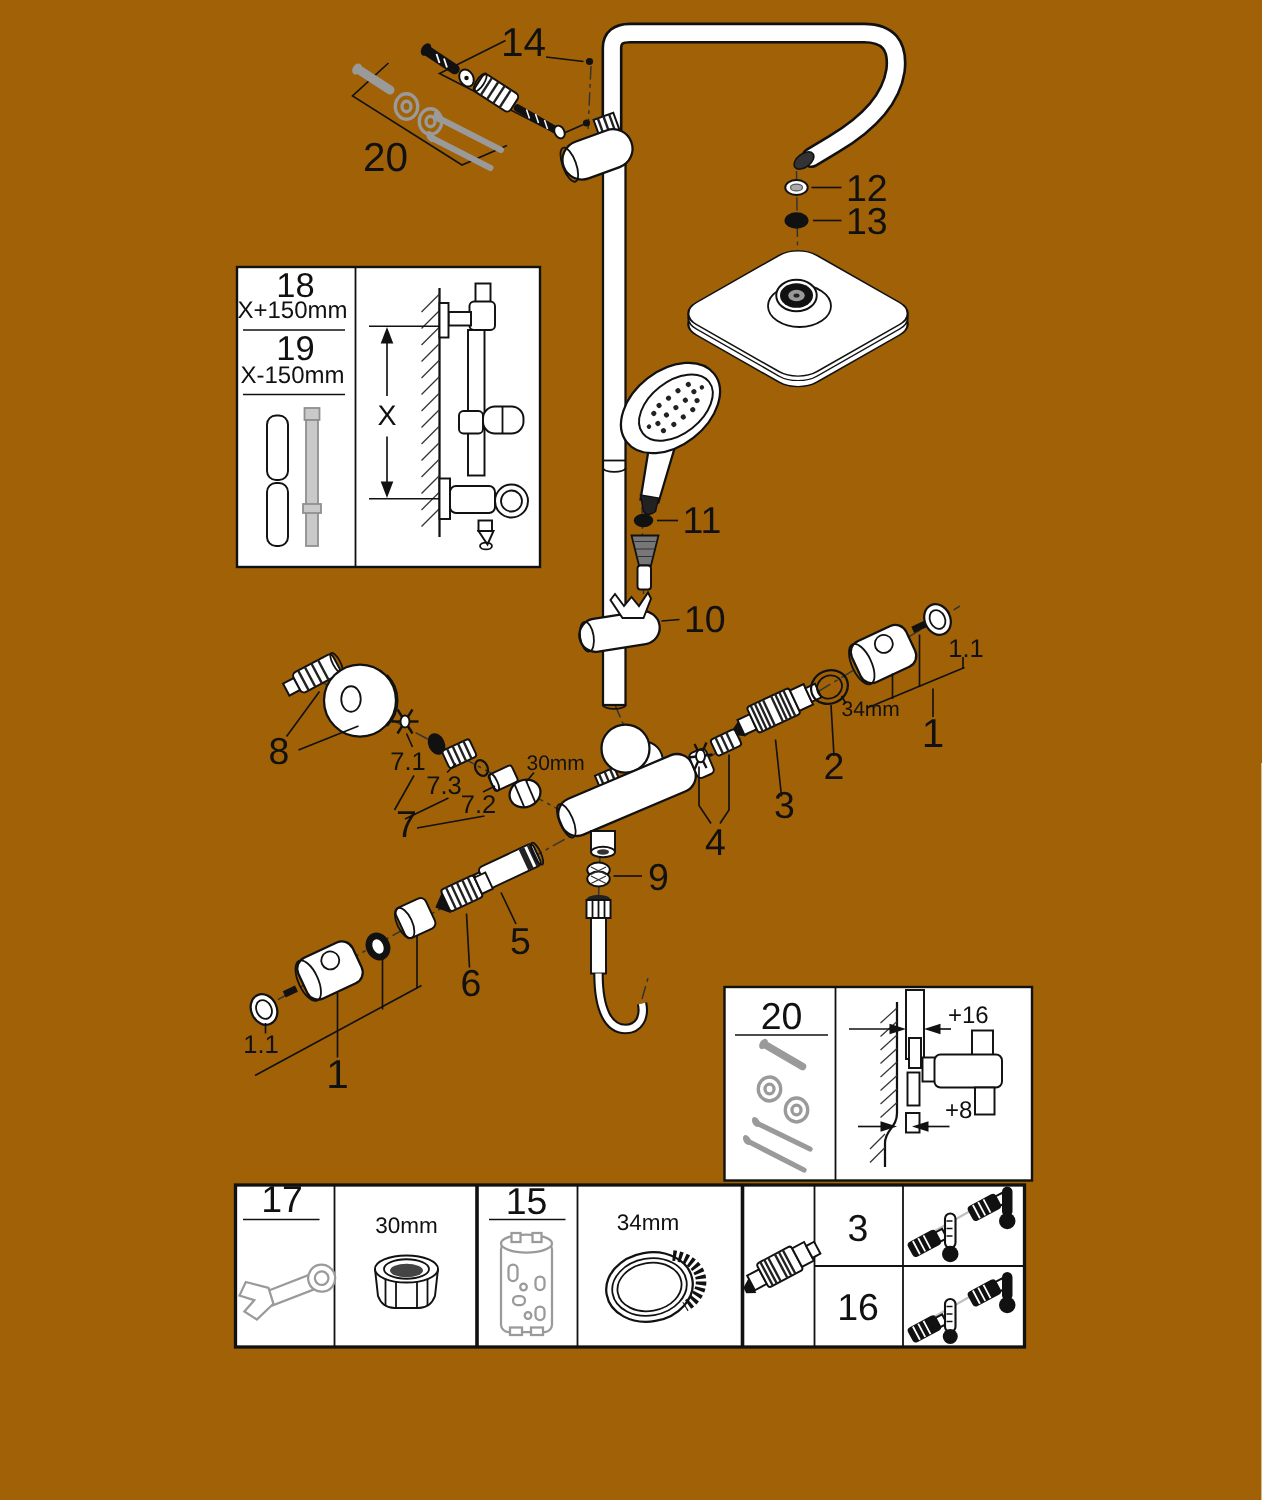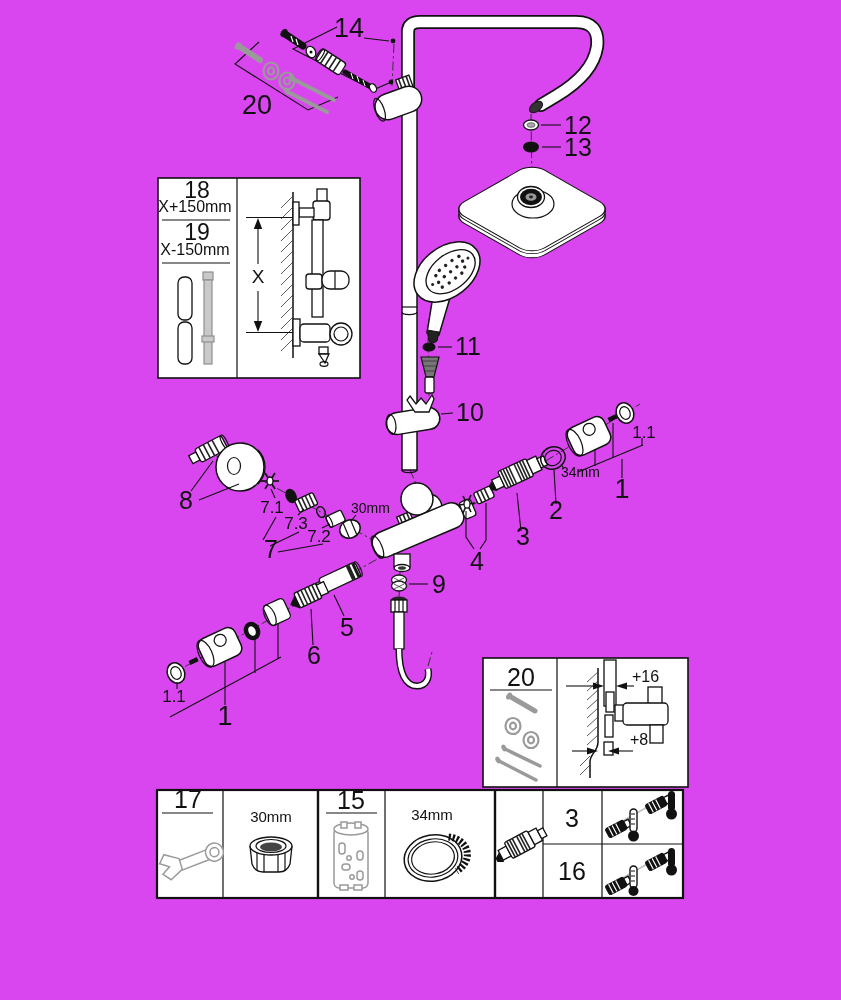--- a/index.html
+++ b/index.html
@@ -1,16 +1,16 @@
 <!DOCTYPE html>
 <html><head>
 <meta charset="utf-8">
 <style>
   html,body{margin:0;padding:0;background:#fff;}
-  .canvas{position:relative;width:841px;height:1000px;background:#d946ef;overflow:hidden;
+  .canvas{position:relative;width:841px;height:1000px;background:#a16207;overflow:hidden;
           font-family:"Liberation Sans",sans-serif;}
   svg{position:absolute;left:0;top:0;}
   text{fill:#111;font-family:"Liberation Sans",sans-serif;}
   .t27{font-size:27px;} .t25{font-size:25px;} .t23{font-size:23px;}
   .t19{font-size:19px;} .t17{font-size:17px;} .t16{font-size:16px;}
   .t15{font-size:15px;} .t14{font-size:14px;}
   .s{stroke:#111;stroke-width:1.5;fill:none;}
   .s12{stroke:#111;stroke-width:1.2;fill:none;}
   .sw{stroke:#111;stroke-width:1.5;fill:#fff;}
   .sw13{stroke:#111;stroke-width:1.3;fill:#fff;}

